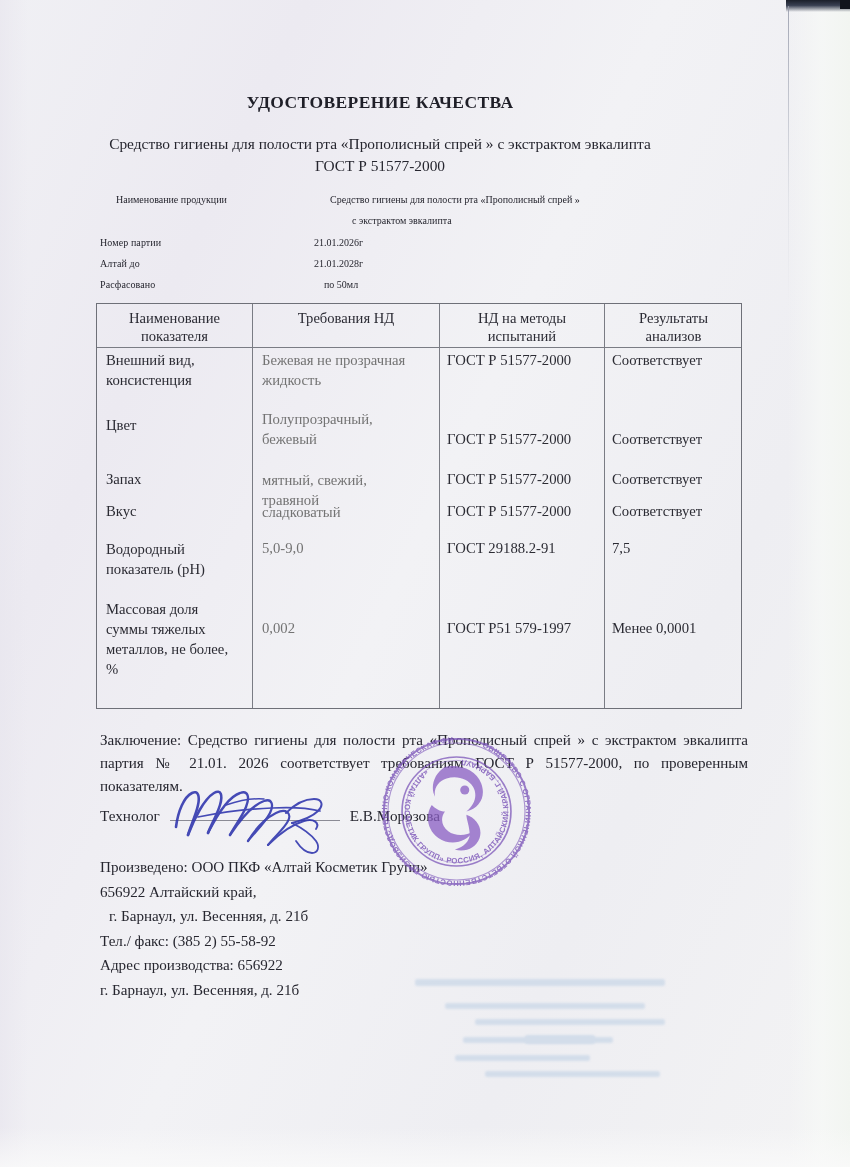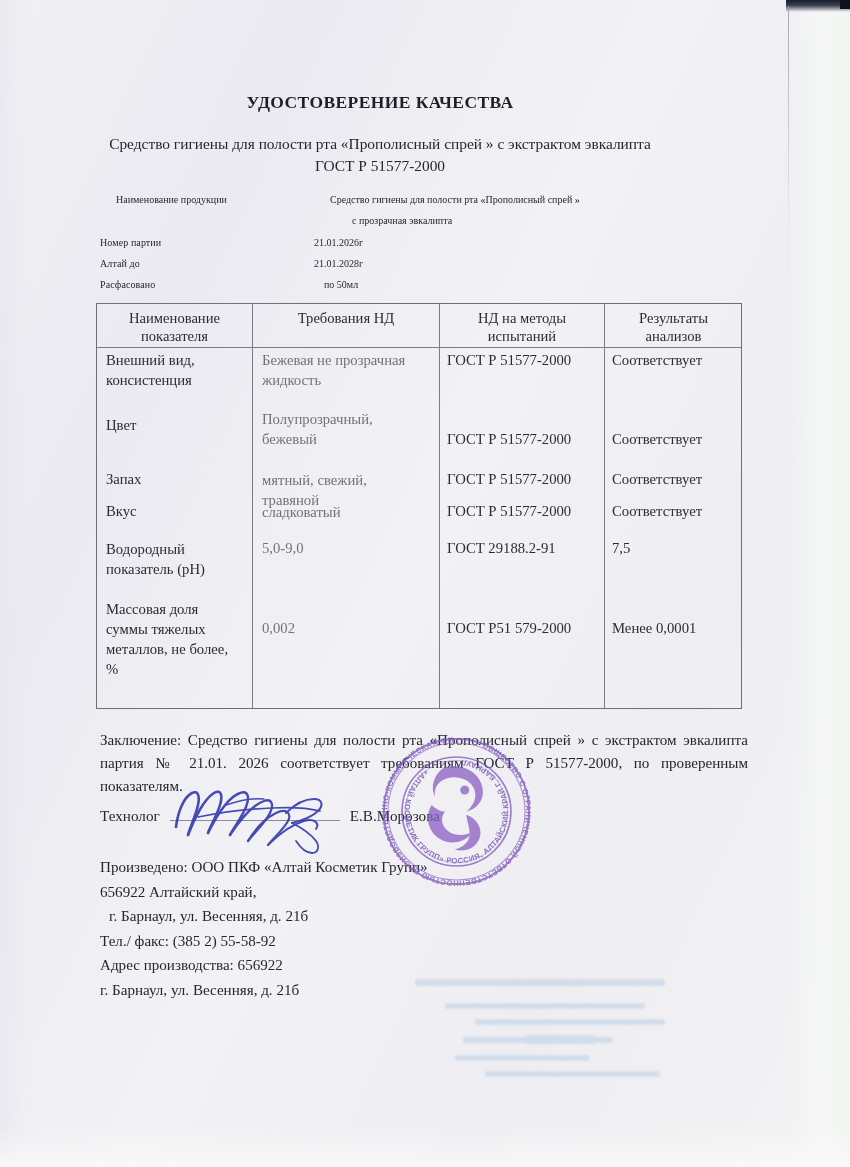--- a/index.html
+++ b/index.html
@@ -310,21 +310,21 @@
     <div class="subtitle">
       <span>Средство гигиены для полости рта «Прополисный спрей » с экстрактом эвкалипта</span>
       <span class="line2">ГОСТ Р 51577-2000</span>
     </div>
 
     <div class="info">
       <div class="info-row info-first">
         <div class="lab">Наименование продукции</div>
         <div class="val">Средство гигиены для полости рта «Прополисный спрей »</div>
       </div>
-      <div class="info-wrapline">с прозрачная эвкалипта</div>
+      <div class="info-wrapline">с экстрактом эвкалипта</div>
 
       <div class="info-row tight">
         <div class="lab">Номер партии</div>
         <div class="val">21.01.2026г</div>
       </div>
 
       <div class="info-row tight">
         <div class="lab">Алтай    до</div>
         <div class="val">21.01.2028г</div>
       </div>
@@ -397,21 +397,21 @@
       <div class="cell col-c" style="top:234px;">ГОСТ 29188.2-91</div>
       <div class="cell col-d" style="top:234px;">7,5</div>
 
       <div class="cell col-a" style="top:295px;">
         <div>Массовая доля</div>
         <div>суммы тяжелых</div>
         <div>металлов, не более,</div>
         <div>%</div>
       </div>
       <div class="cell col-b faint" style="top:314px;">0,002</div>
-      <div class="cell col-c" style="top:314px;">ГОСТ  Р51 579-2000</div>
+      <div class="cell col-c" style="top:314px;">ГОСТ  Р51 579-1997</div>
       <div class="cell col-d" style="top:314px;">Менее 0,0001</div>
     </div>
 
     <div class="conclusion">Заключение: Средство гигиены для полости рта «Прополисный спрей » с экстрактом эвкалипта  партия   № 21.01. 2026  соответствует требованиям  ГОСТ Р 51577-2000,  по проверенным показателям.</div>
 
     <div class="sign-row">
       <div class="sign-label">Технолог</div>
       <div class="sign-rule"></div>
       <div class="sign-name">Е.В.Морозова</div>
     </div>

